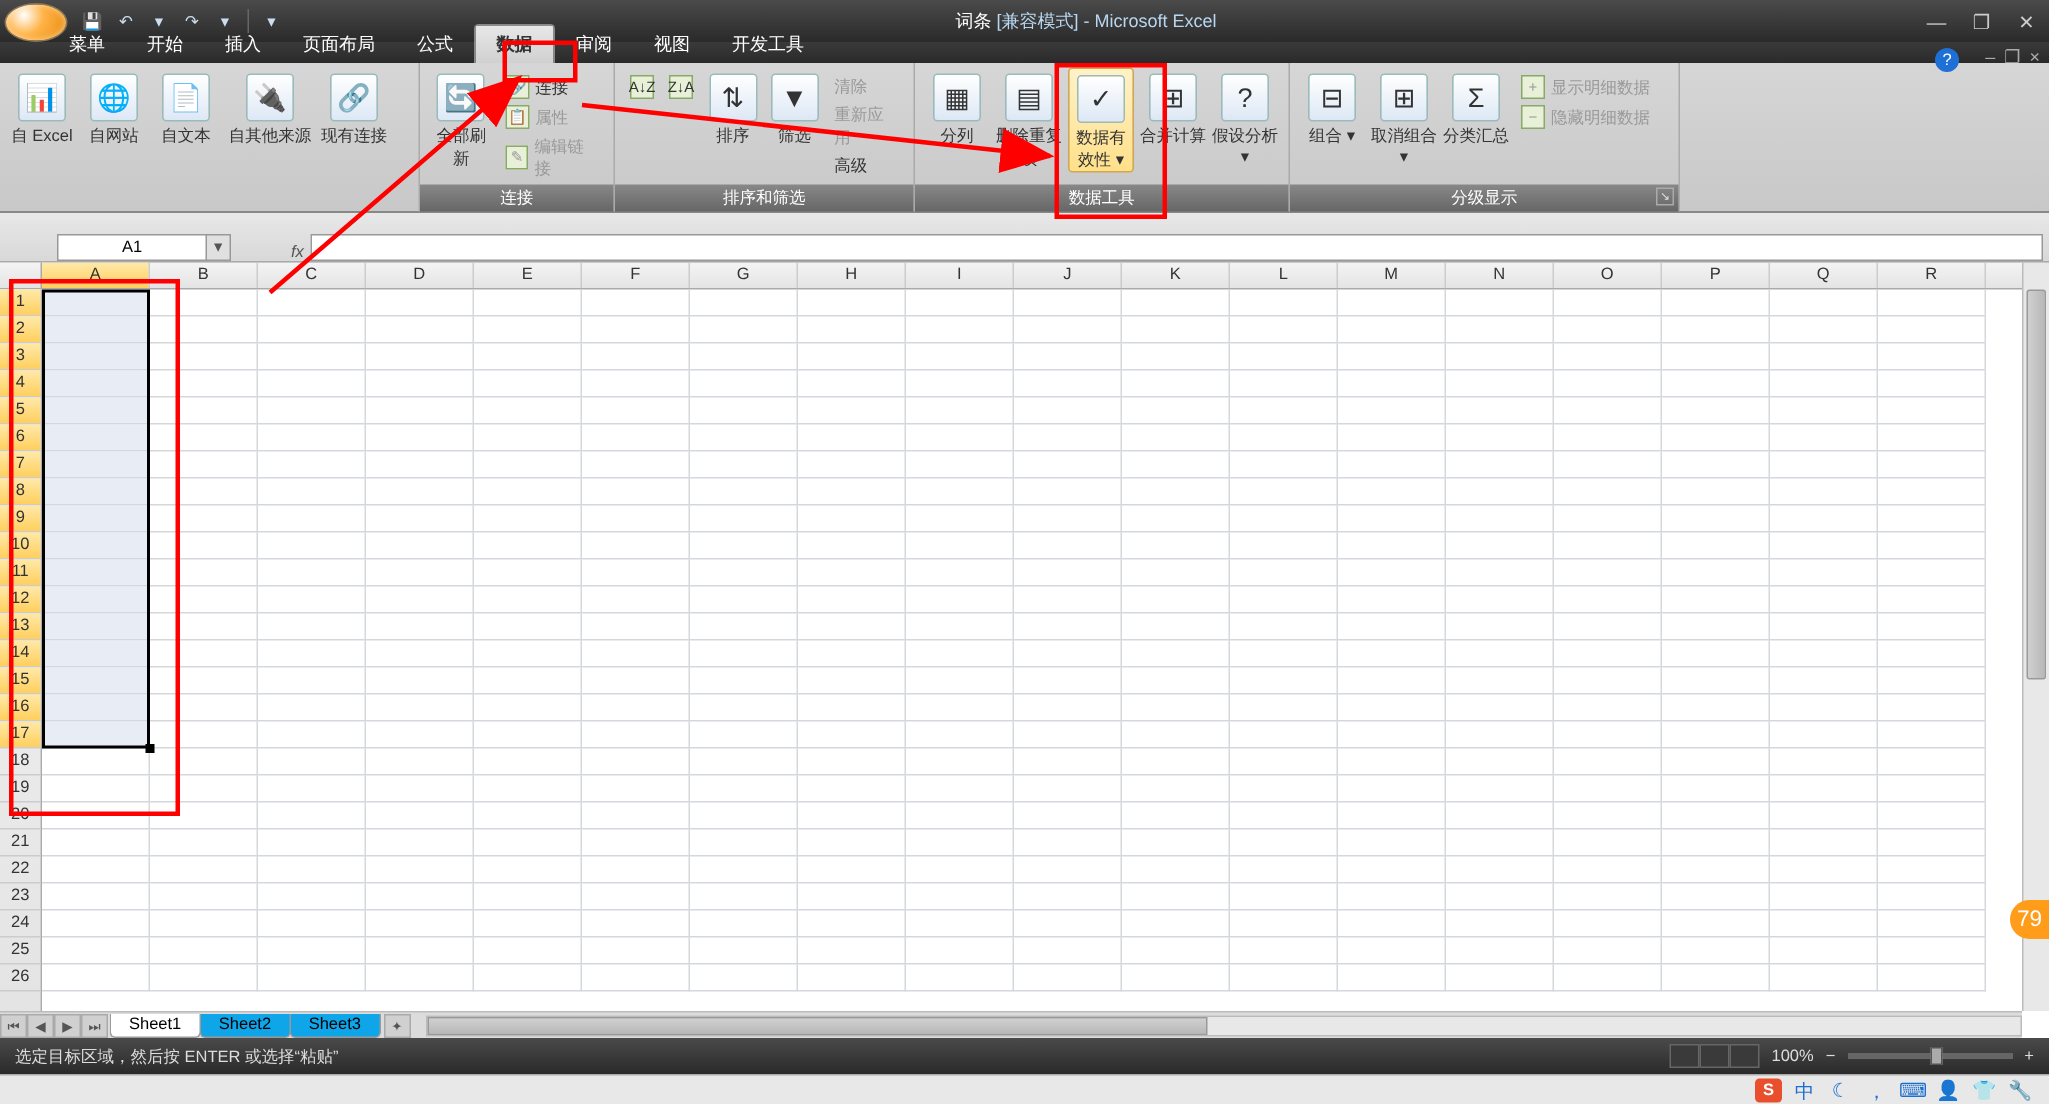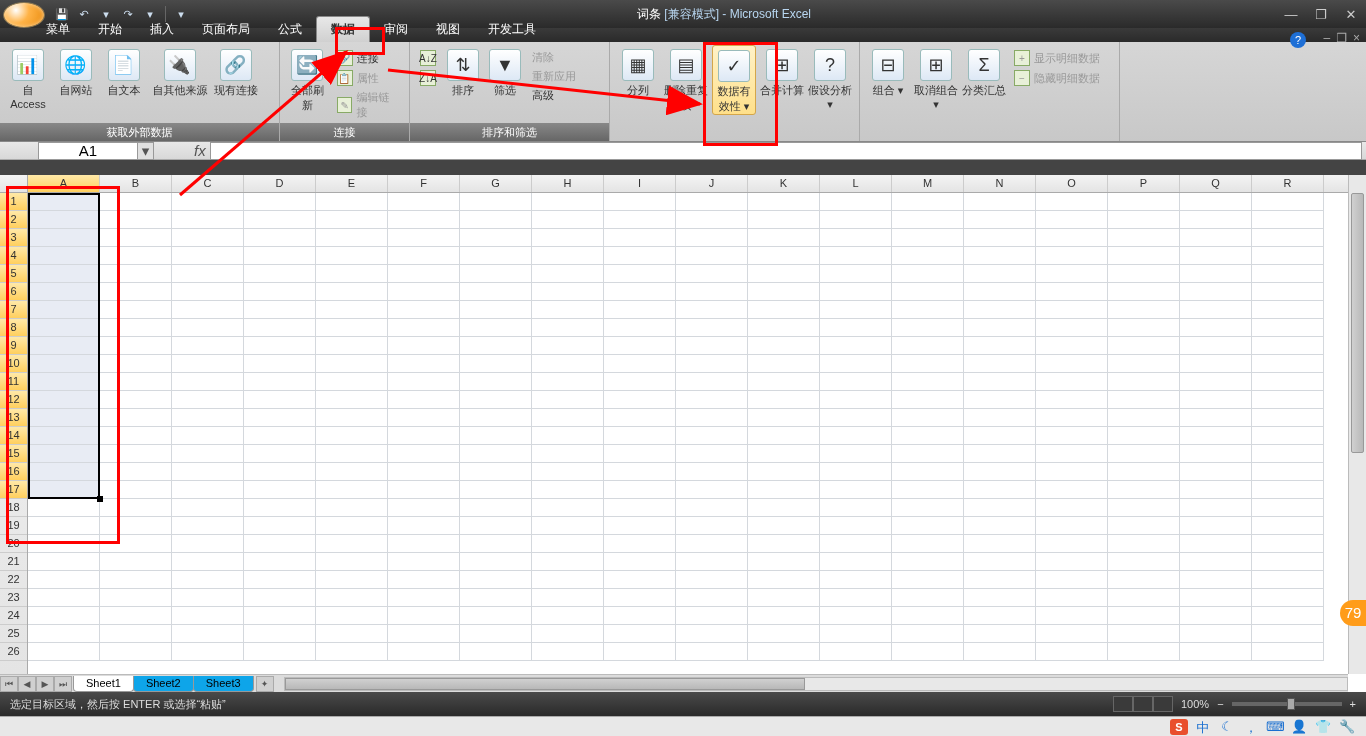--- a/index.html
+++ b/index.html
@@ -32,21 +32,21 @@
 .bigbtn { width:44px; display:flex; flex-direction:column; align-items:center; gap:2px; padding-top:4px; text-align:center; font-size:11px; color:#333; }
 .bigbtn .ico { width:32px; height:32px; background:linear-gradient(#fff,#dde8f5); border:1px solid #9bb; border-radius:3px; display:flex; align-items:center; justify-content:center; font-size:18px; }
 .bigbtn.wide { width:60px; }
 .smallbtns { display:flex; flex-direction:column; gap:2px; padding-top:4px; }
 .smallbtn { display:flex; align-items:center; gap:4px; font-size:11px; color:#333; padding:1px 4px; }
 .smallbtn .sico { width:16px; height:16px; background:#e8f0d8; border:1px solid #8a6; display:inline-flex; align-items:center; justify-content:center; font-size:10px; }
 .smallbtn.disabled { color:#999; }
 .bigbtn.highlighted { background:linear-gradient(#fff2c8,#ffe08a); border:1px solid #d4a64a; border-radius:3px; }
 
 
-.fbar { height:18px; background:linear-gradient(#e8e8e8,#d8d8d8); border-bottom:1px solid #aaa; display:flex; align-items:center; font-size:15px; }
+.fbar { height:33px; background:linear-gradient(#e8e8e8,#d8d8d8); border-bottom:1px solid #aaa; display:flex; align-items:flex-end; font-size:11px; }
 .namebox { width:100px; height:18px; background:#fff; border:1px solid #999; margin-left:38px; text-align:center; line-height:16px; }
 .nb-drop { width:16px; height:18px; background:#e0e0e0; border:1px solid #999; border-left:none; text-align:center; line-height:16px; color:#555; }
 .fx-lbl { margin-left:40px; font-style:italic; color:#555; }
 .fx-input { flex:1; height:18px; background:#fff; border:1px solid #999; margin:0 4px; }
 
 
 .gridwrap { position:absolute; top:175px; left:0; right:0; bottom:44px; background:#fff; overflow:hidden; }
 .colheads { height:18px; display:flex; background:linear-gradient(#f4f4f4,#e4e4e4); border-bottom:1px solid #aaa; position:absolute; top:0; left:0; right:18px; }
 .corner { width:28px; border-right:1px solid #aaa; background:linear-gradient(#f4f4f4,#e4e4e4); }
 .ch { width:72px; border-right:1px solid #ccc; text-align:center; font-size:11px; line-height:17px; color:#333; }
@@ -127,40 +127,39 @@
     <span>❐</span>
     <span>×</span>
   </div>
 </div>
 
 <div class="ribbon">
   <div class="rgroup" style="width:280px">
     <div class="rgroup-body" id="g1">
         <div class="bigbtn">
           <div class="ico">📊</div>
-          <span>自 Access</span>
+          <span>自 Excel</span>
         </div>
         <div class="bigbtn">
           <div class="ico">🌐</div>
           <span>自网站</span>
         </div>
         <div class="bigbtn">
           <div class="ico">📄</div>
           <span>自文本</span>
         </div>
         <div class="bigbtn wide">
           <div class="ico">🔌</div>
           <span>自其他来源</span>
         </div>
         <div class="bigbtn">
           <div class="ico">🔗</div>
           <span>现有连接</span>
         </div>
       </div>
-    <div class="rgroup-title">获取外部数据</div>
   </div>
   <div class="rgroup" style="width:130px">
     <div class="rgroup-body">
       <div class="bigbtn">
         <div class="ico">🔄</div>
         <span>全部刷新</span>
       </div>
       <div class="smallbtns">
         <div class="smallbtn">
             <span class="sico">🔗</span>
@@ -173,21 +172,21 @@
         <div class="smallbtn disabled">
             <span class="sico">✎</span>
             <span>编辑链接</span>
           </div>
       </div>
     </div>
     <div class="rgroup-title">连接</div>
   </div>
   <div class="rgroup" style="width:200px">
     <div class="rgroup-body">
-      <div style="display:flex;flex-direction:column;gap:2px;padding-top:4px">
+      <div style="display:flex;flex-direction:row;gap:2px;padding-top:4px">
         <div class="smallbtn">
             <span class="sico">A↓Z</span>
           </div>
         <div class="smallbtn">
             <span class="sico">Z↓A</span>
           </div>
       </div>
       <div class="bigbtn" style="width:38px">
         <div class="ico">⇅</div>
         <span>排序</span>
@@ -226,20 +225,21 @@
         </div>
         <div class="bigbtn">
           <div class="ico">⊞</div>
           <span>合并计算</span>
         </div>
         <div class="bigbtn">
           <div class="ico">?</div>
           <span>假设分析 ▾</span>
         </div>
       </div>
+    <div class="rgroup-title">数据工具</div>
   </div>
   <div class="rgroup" style="width:260px">
     <div class="rgroup-body">
       <div id="g5" style="display:flex;gap:4px">
           <div class="bigbtn">
             <div class="ico">⊟</div>
             <span>组合 ▾</span>
           </div>
           <div class="bigbtn">
             <div class="ico">⊞</div>
@@ -254,20 +254,21 @@
         <div class="smallbtn disabled">
             <span class="sico">+</span>
             <span>显示明细数据</span>
           </div>
         <div class="smallbtn disabled">
             <span class="sico">−</span>
             <span>隐藏明细数据</span>
           </div>
       </div>
     </div>
+    <div class="rgroup-title"><span>分级显示</span><span class="launcher">↘</span></div>
   </div>
 </div>
 
 <div class="fbar">
   <div class="namebox">A1</div>
   <div class="nb-drop">▾</div>
   <div class="fx-lbl">fx</div>
   <div class="fx-input"></div>
 </div>
 

